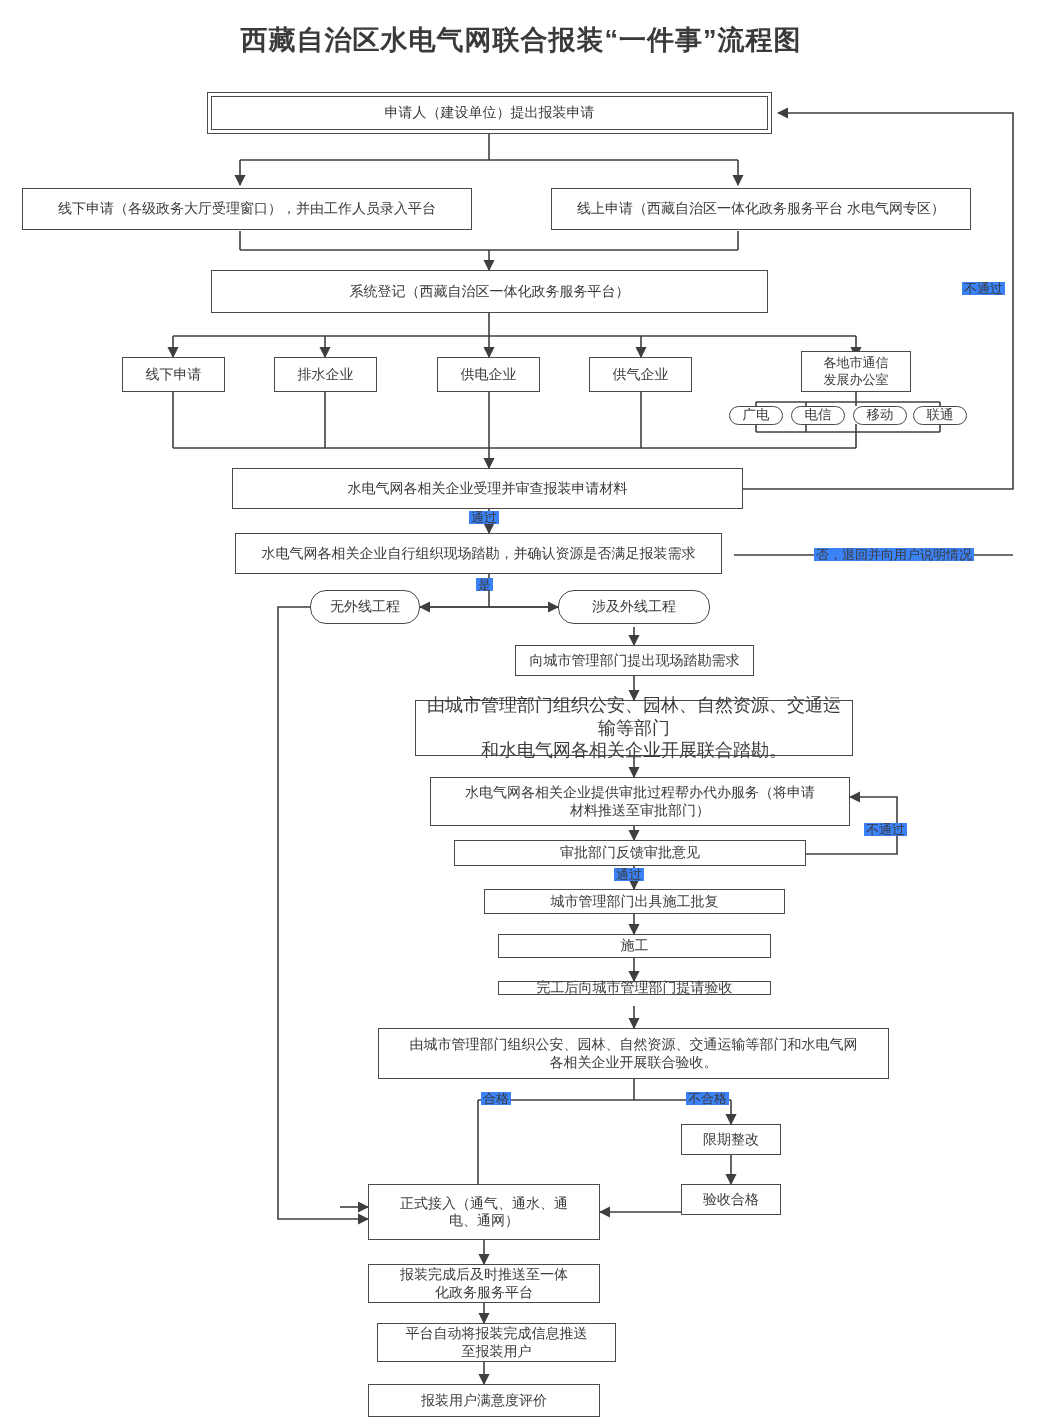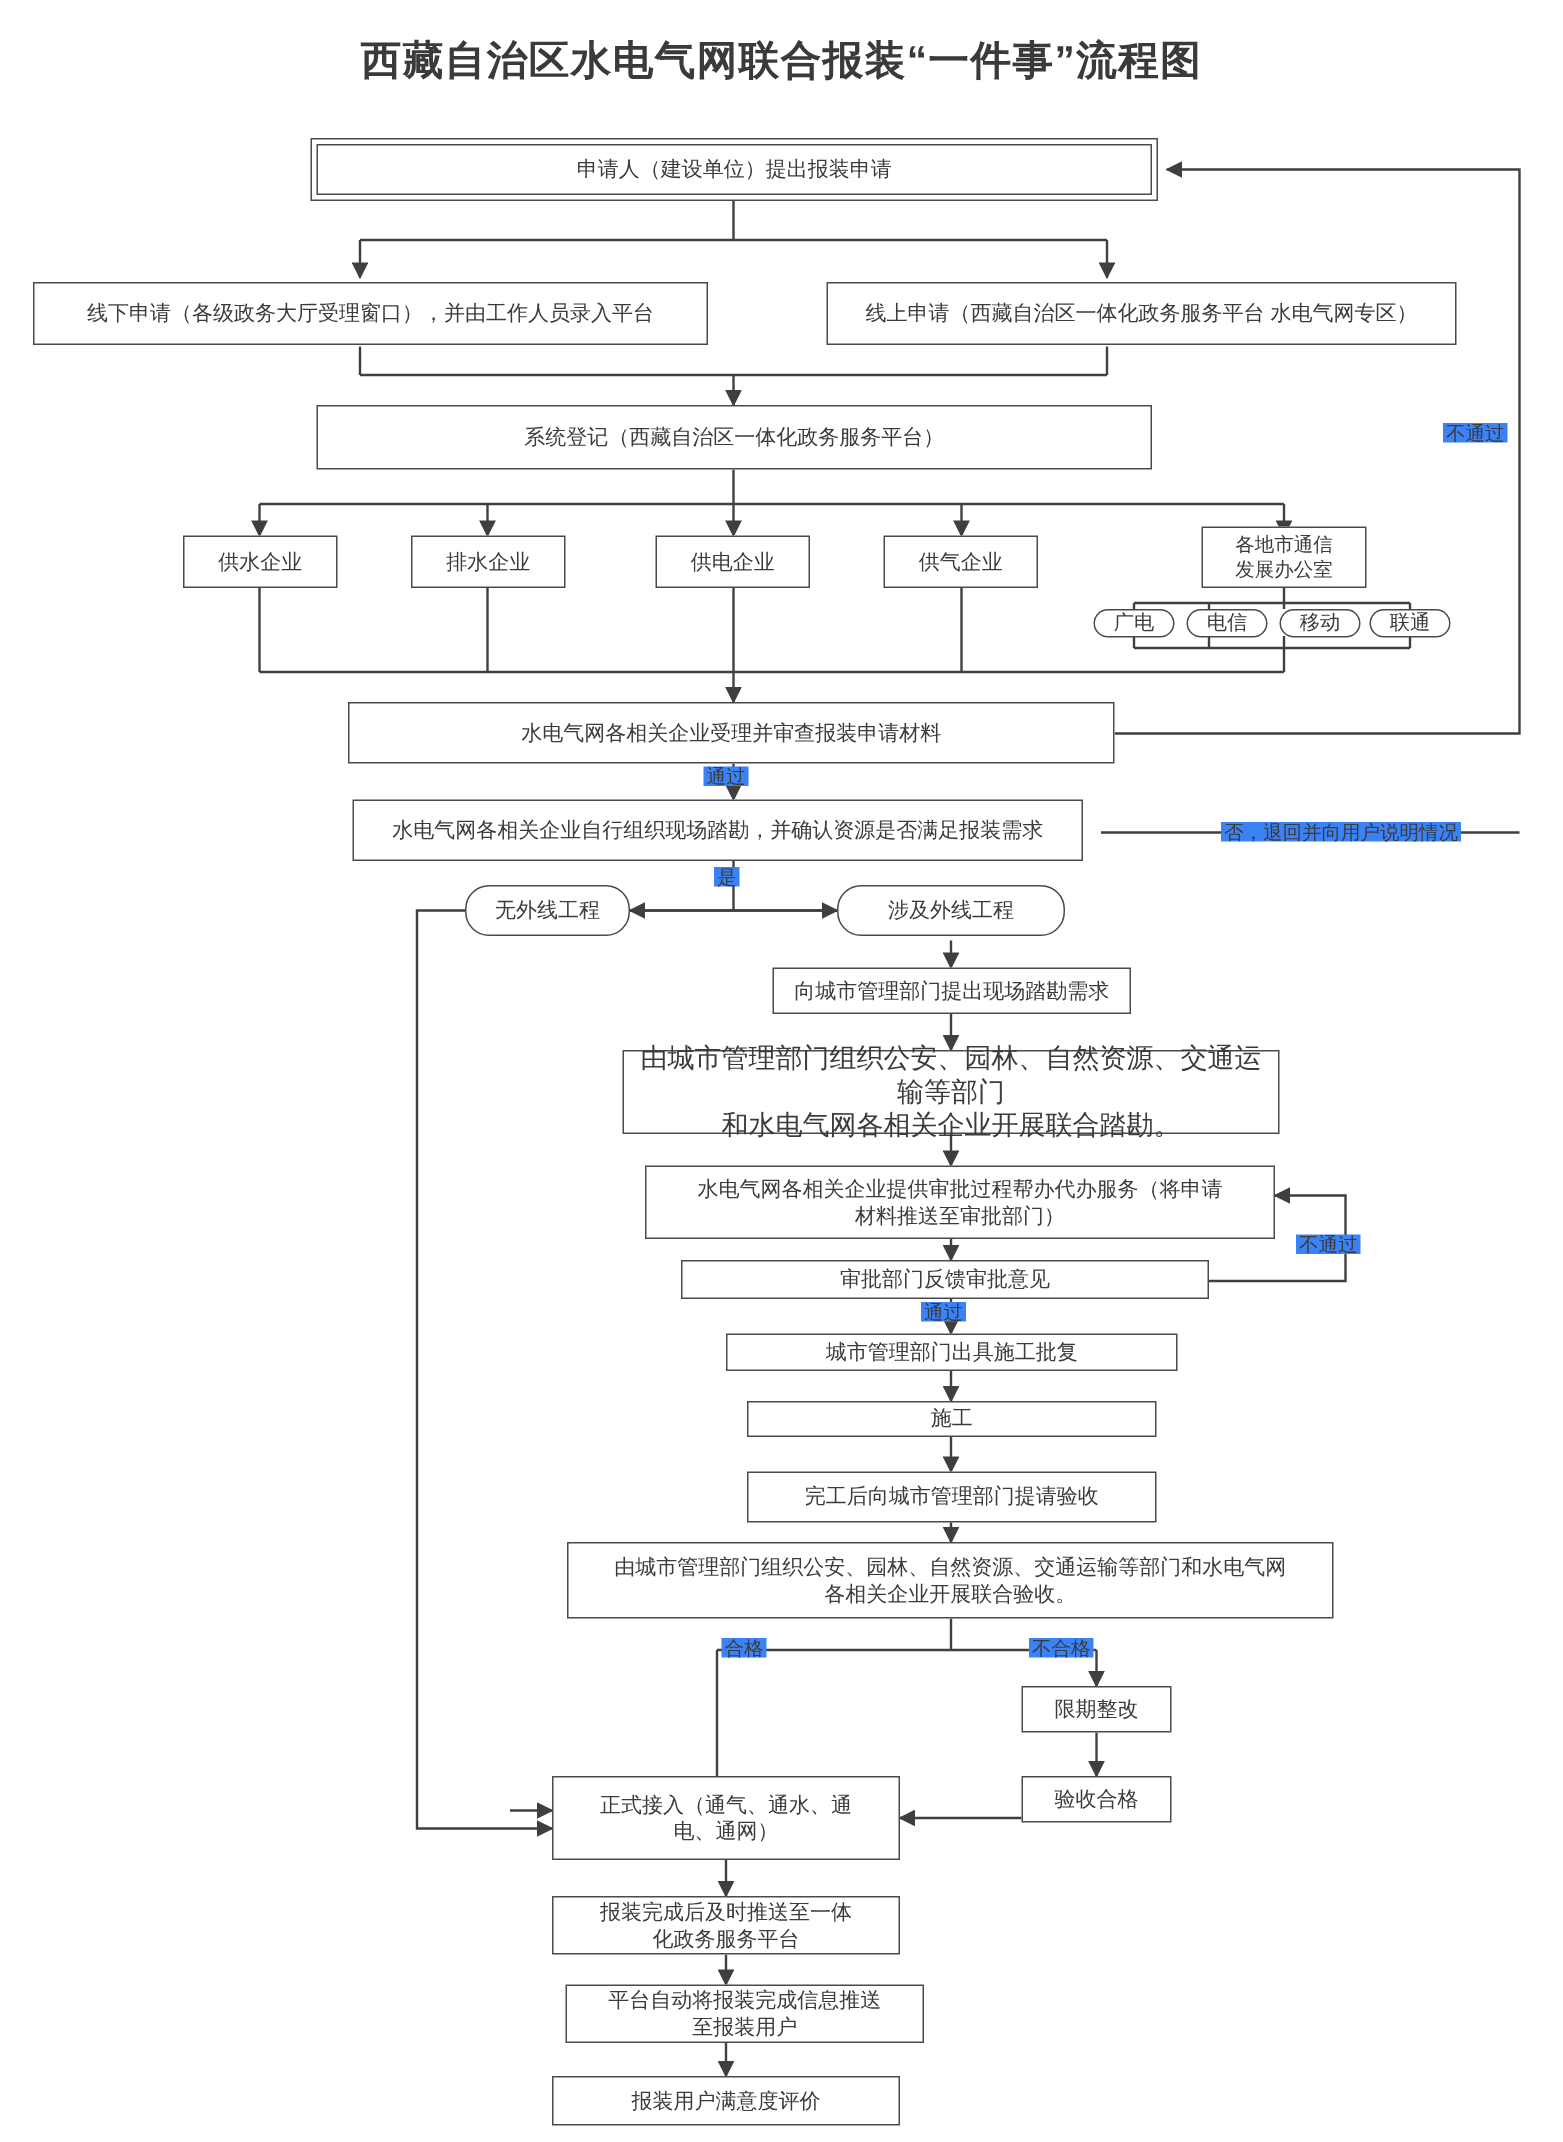--- a/index.html
+++ b/index.html
@@ -188,21 +188,21 @@
 
   <div class="node" style="left:551px; top:188px; width:420px; height:42px;">
     <span>线上申请（西藏自治区一体化政务服务平台 水电气网专区）</span>
   </div>
 
   <div class="node" style="left:211px; top:270px; width:557px; height:43px;">
     <span>系统登记（西藏自治区一体化政务服务平台）</span>
   </div>
 
   <div class="node" style="left:122px; top:357px; width:103px; height:35px;">
-    <span>供水企业</span>
+    <span>线下申请</span>
   </div>
 
   <div class="node" style="left:274px; top:357px; width:103px; height:35px;">
     <span>排水企业</span>
   </div>
 
   <div class="node" style="left:437px; top:357px; width:103px; height:35px;">
     <span>供电企业</span>
   </div>
 
@@ -263,21 +263,21 @@
   </div>
 
   <div class="node" style="left:484px; top:889px; width:301px; height:25px;">
     <span>城市管理部门出具施工批复</span>
   </div>
 
   <div class="node" style="left:498px; top:934px; width:273px; height:24px;">
     <span>施工</span>
   </div>
 
-  <div class="node" style="left:498px; top:981px; width:273px; height:34px;">
+  <div class="node" style="left:498px; top:981px; width:273px; height:14px;">
     <span>完工后向城市管理部门提请验收</span>
   </div>
 
   <div class="node" style="left:378px; top:1028px; width:511px; height:51px; font-size:14px;">
     <span style="white-space:pre-line;">由城市管理部门组织公安、园林、自然资源、交通运输等部门和水电气网
 各相关企业开展联合验收。</span>
   </div>
 
   <div class="node" style="left:681px; top:1124px; width:100px; height:31px;">
     <span>限期整改</span>

